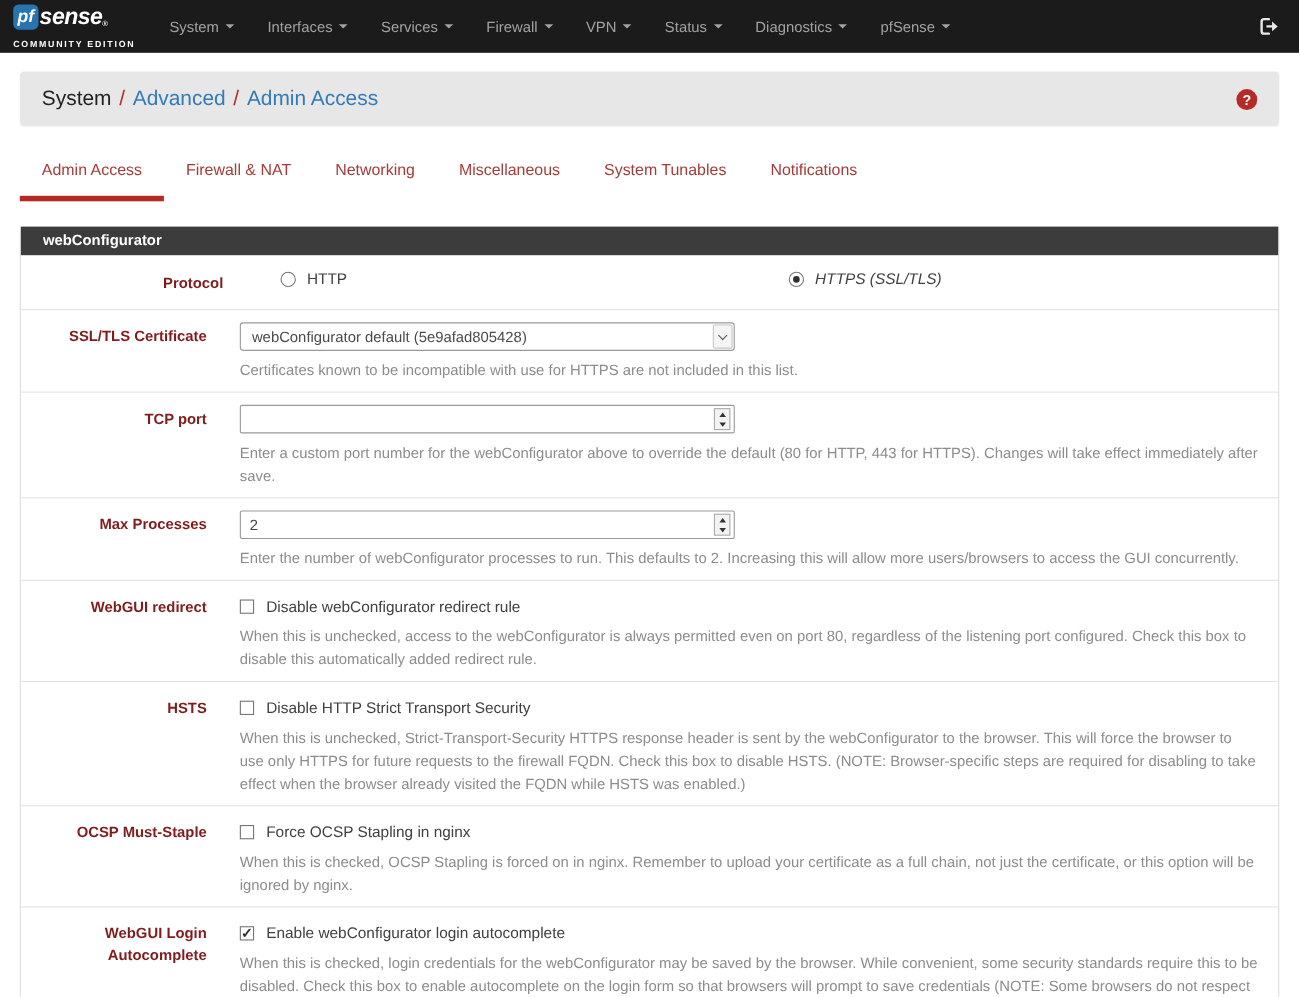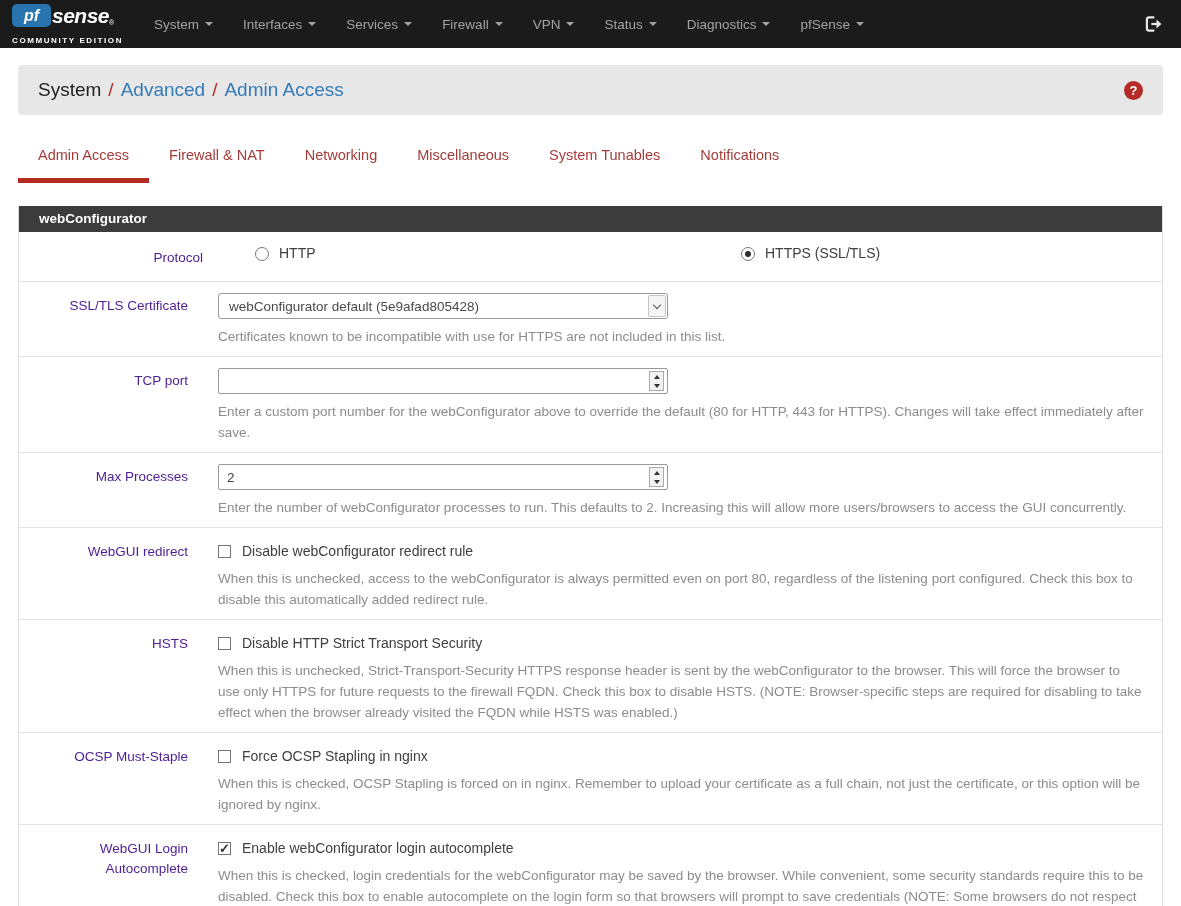--- a/index.html
+++ b/index.html
@@ -3,21 +3,21 @@
 <meta charset="utf-8">
 <style>
   * { box-sizing: border-box; margin: 0; padding: 0; }
   html, body { width: 1181px; height: 906px; overflow: hidden; background: #fff;
     font-family: "Liberation Sans", sans-serif; font-size: 14px; color: #333; }
 
   
   .navbar { height: 48px; background: #1b1b1b; display: flex; align-items: center; padding: 0 18px 0 12px; }
   .logo { display: flex; flex-direction: column; margin-right: 16px; }
   .logo-row { display: flex; align-items: center; }
-  .pf-box { width: 39px; height: 23px; background: #2774ae; border-radius: 5px; color: #fff;
+  .pf-box { width: 23px; height: 23px; background: #2774ae; border-radius: 5px; color: #fff;
     font-style: italic; font-weight: bold; font-size: 16px; display: flex; align-items: center;
     justify-content: center; }
   .sense { color: #fff; font-style: italic; font-weight: bold; font-size: 21px; letter-spacing: -0.5px; margin-left: 1px; }
   .reg { color: #fff; font-size: 7px; align-self: flex-end; margin-bottom: 2px; }
   .edition { color: #fff; font-size: 8px; font-weight: bold; letter-spacing: 1.6px; margin-top: 8px; white-space: nowrap; }
   .nav-items { display: flex; align-items: center; }
   .nav-item { color: #a2a2a2; font-size: 13.5px; padding: 0 15px; height: 48px; display: flex;
     align-items: center; cursor: pointer; white-space: nowrap; }
   .caret { display: inline-block; width: 0; height: 0; border-left: 4px solid transparent;
     border-right: 4px solid transparent; border-top: 4px solid currentColor; margin-left: 6px; }
@@ -38,30 +38,30 @@
   .tab { position: relative; padding: 3px 20px 0; height: 39px; font-size: 14.5px; color: #a53c3a;
     cursor: pointer; white-space: nowrap; }
   .tab[data-active="true"]::after { content: ""; position: absolute; left: 0; right: 0; bottom: 0;
     height: 5px; background: #b32b22; }
 
   
   .panel { margin: 23px 18px 0; border: 1px solid #ddd; border-top: none; }
   .panel-header { background: #3c3c3c; color: #fff; font-weight: bold; font-size: 13.5px;
     padding: 5px 20px 6px; }
   .form-row { display: flex; border-bottom: 1px solid #e3e3e3; padding: 11px 15px 9px 0; }
-  .col-label { flex: none; width: 169px; text-align: right; font-weight: normal; font-size: 13.5px;
-    color: #4c1d95; line-height: 20px; padding-top: 3px; }
+  .col-label { flex: none; width: 169px; text-align: right; font-weight: bold; font-size: 13.5px;
+    color: #7f1d1d; line-height: 20px; padding-top: 3px; }
   .col-content { flex: 1; margin-left: 30px; position: relative; min-width: 0; }
   .help { margin-top: 7px; color: #8c8c8c; font-size: 13.5px; line-height: 21px; padding-right: 2px; }
 
   
   .radio-row { padding: 13px 15px; }
   .radio-opt { display: inline-flex; align-items: flex-end; gap: 10px; font-size: 14px; color: #404040; }
   .radio-opt.first { margin-left: 22px; }
-  .radio-opt.second { position: absolute; left: 508px; top: 0; }
+  .radio-opt.second { position: absolute; left: 484px; top: 0; font-style: italic; }
   .radio { width: 14px; height: 14px; border: 1px solid #767676; border-radius: 50%; background: #fff;
     position: relative; flex: none; }
   .radio[data-checked="true"]::after { content: ""; position: absolute; top: 3px; left: 3px;
     width: 6px; height: 6px; border-radius: 50%; background: #2f2f2f; }
 
   .check-opt { display: flex; align-items: center; gap: 11px; font-size: 14px; color: #404040;
     line-height: 20px; padding-top: 2px; }
   .checkbox { width: 13px; height: 13px; border: 1px solid #757575; background: #fff;
     position: relative; flex: none; }
   .checkbox[data-checked="true"]::after { content: "✓"; position: absolute; top: -4px; left: 0;

